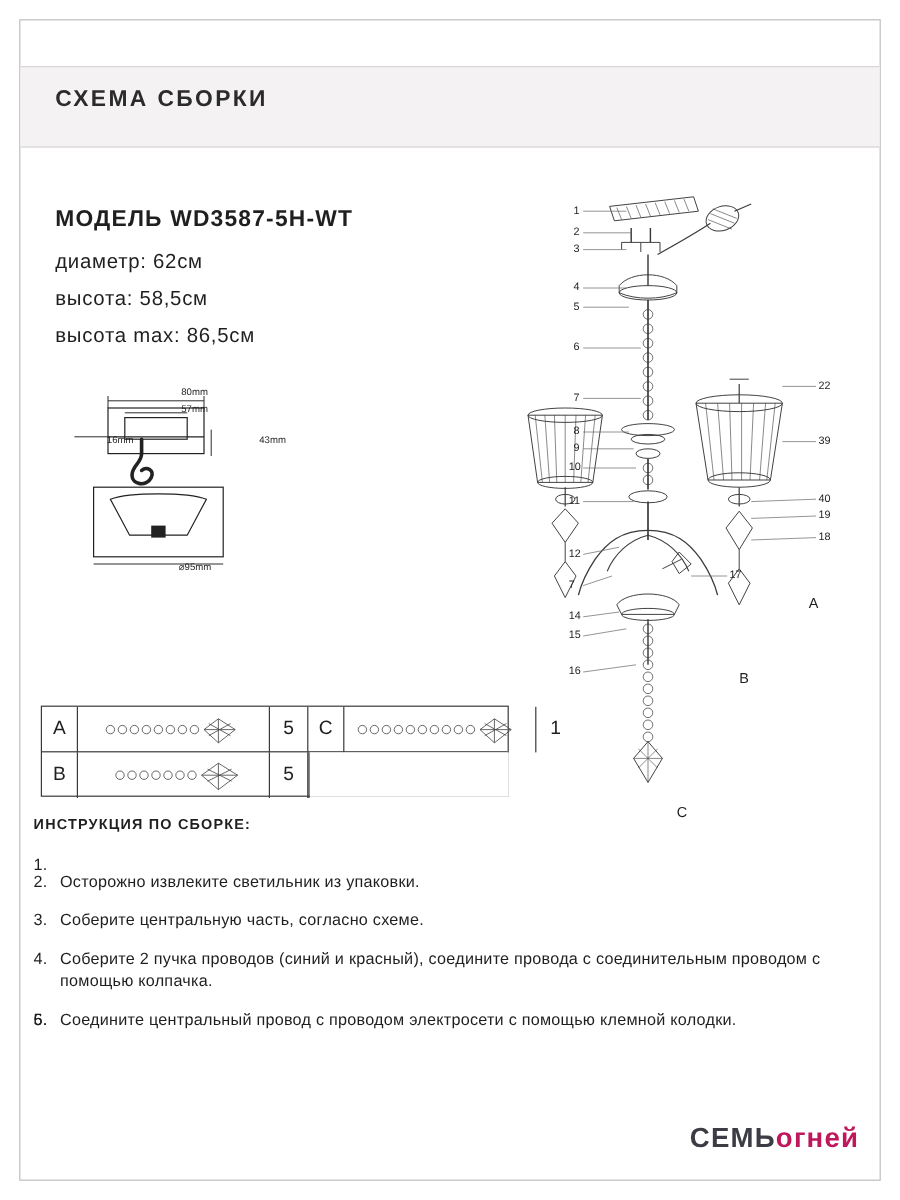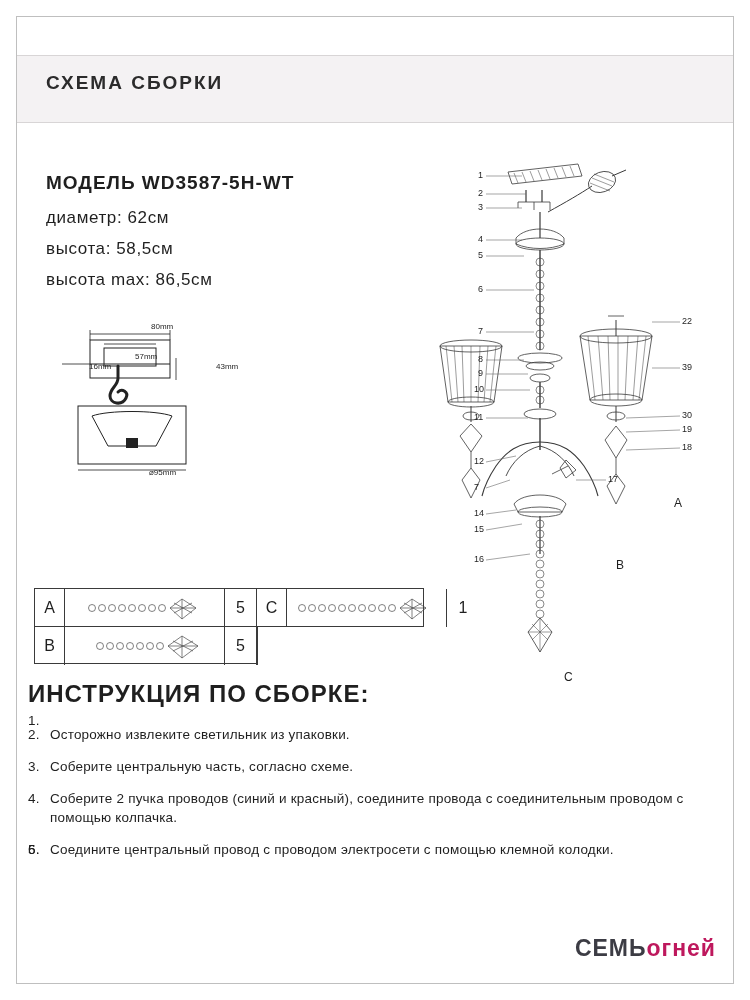--- a/index.html
+++ b/index.html
@@ -102,21 +102,21 @@
   }
   .row2-outer-hide {
     position: absolute; left: 223px; top: 38px; width: 166px; height: 37px;
     background: #fff;
   }
 
   
   .instr-title {
     position: absolute;
     left: 28px; top: 680px;
-    font-size: 24px; font-weight: bold; letter-spacing: 1px;
+    font-size: 12px; font-weight: bold; letter-spacing: 1px;
     color: #1f1f1f;
     text-align: right;
   }
   .instr-list {
     position: absolute;
     left: 28px; top: 712px;
     width: 700px;
   }
   .instr-item {
     position: relative;
@@ -196,21 +196,21 @@
       <line x1="10" y1="46" x2="38" y2="46" stroke="#222" stroke-width="0.8"></line>
 
       <line x1="124" y1="40" x2="124" y2="62" stroke="#222" stroke-width="0.8"></line>
 
       <rect x="26" y="88" width="108" height="58" fill="none" stroke="#222" stroke-width="1"></rect>
       <path d="M40 98 C56 92 104 92 120 98 L104 128 L56 128 Z" fill="none" stroke="#222" stroke-width="1"></path>
       <rect x="74" y="120" width="12" height="10" fill="#222"></rect>
       <line x1="26" y1="152" x2="134" y2="152" stroke="#222" stroke-width="0.8"></line>
     </svg>
     <div class="dim-label" style="left:62px; top:4px;">80mm</div>
-    <div class="dim-label" style="left:46px; top:18px;margin-top:16px;">57mm</div>
+    <div class="dim-label" style="left:62px; top:18px;">57mm</div>
     <div class="dim-label" style="left:0px; top:44px;">16mm</div>
     <div class="dim-label" style="left:127px; top:44px;">43mm</div>
     <div class="dim-label" style="left:60px; top:150px;">⌀95mm</div>
   </div>
 
   <div class="parts-table">
     <div class="row row1">
       <div class="cell c-letter cA">A</div>
       <div class="cell c-img cAimg">
         <svg width="150" height="30" viewBox="0 0 150 30">
@@ -437,21 +437,21 @@
     <div class="callout" style="left:44px; top:262px;">11</div>
     <div class="callout" style="left:44px; top:306px;">12</div>
     <div class="callout" style="left:44px; top:332px;">7</div>
     <div class="callout" style="left:44px; top:358px;">14</div>
     <div class="callout" style="left:44px; top:374px;">15</div>
     <div class="callout" style="left:44px; top:404px;">16</div>
 
     
     <div class="callout" style="left:252px; top:166px;">22</div>
     <div class="callout" style="left:252px; top:212px;">39</div>
-    <div class="callout" style="left:252px; top:260px;">30</div>
+    <div class="callout" style="left:252px; top:260px;">40</div>
     <div class="callout" style="left:252px; top:274px;">19</div>
     <div class="callout" style="left:252px; top:292px;">18</div>
     <div class="callout" style="left:178px; top:324px;">17</div>
 
     
     <div class="callout" style="left:244px; top:346px; font-size:12px;">A</div>
     <div class="callout" style="left:186px; top:408px; font-size:12px;">B</div>
     <div class="callout" style="left:134px; top:520px; font-size:12px;">C</div>
   </div>
 

